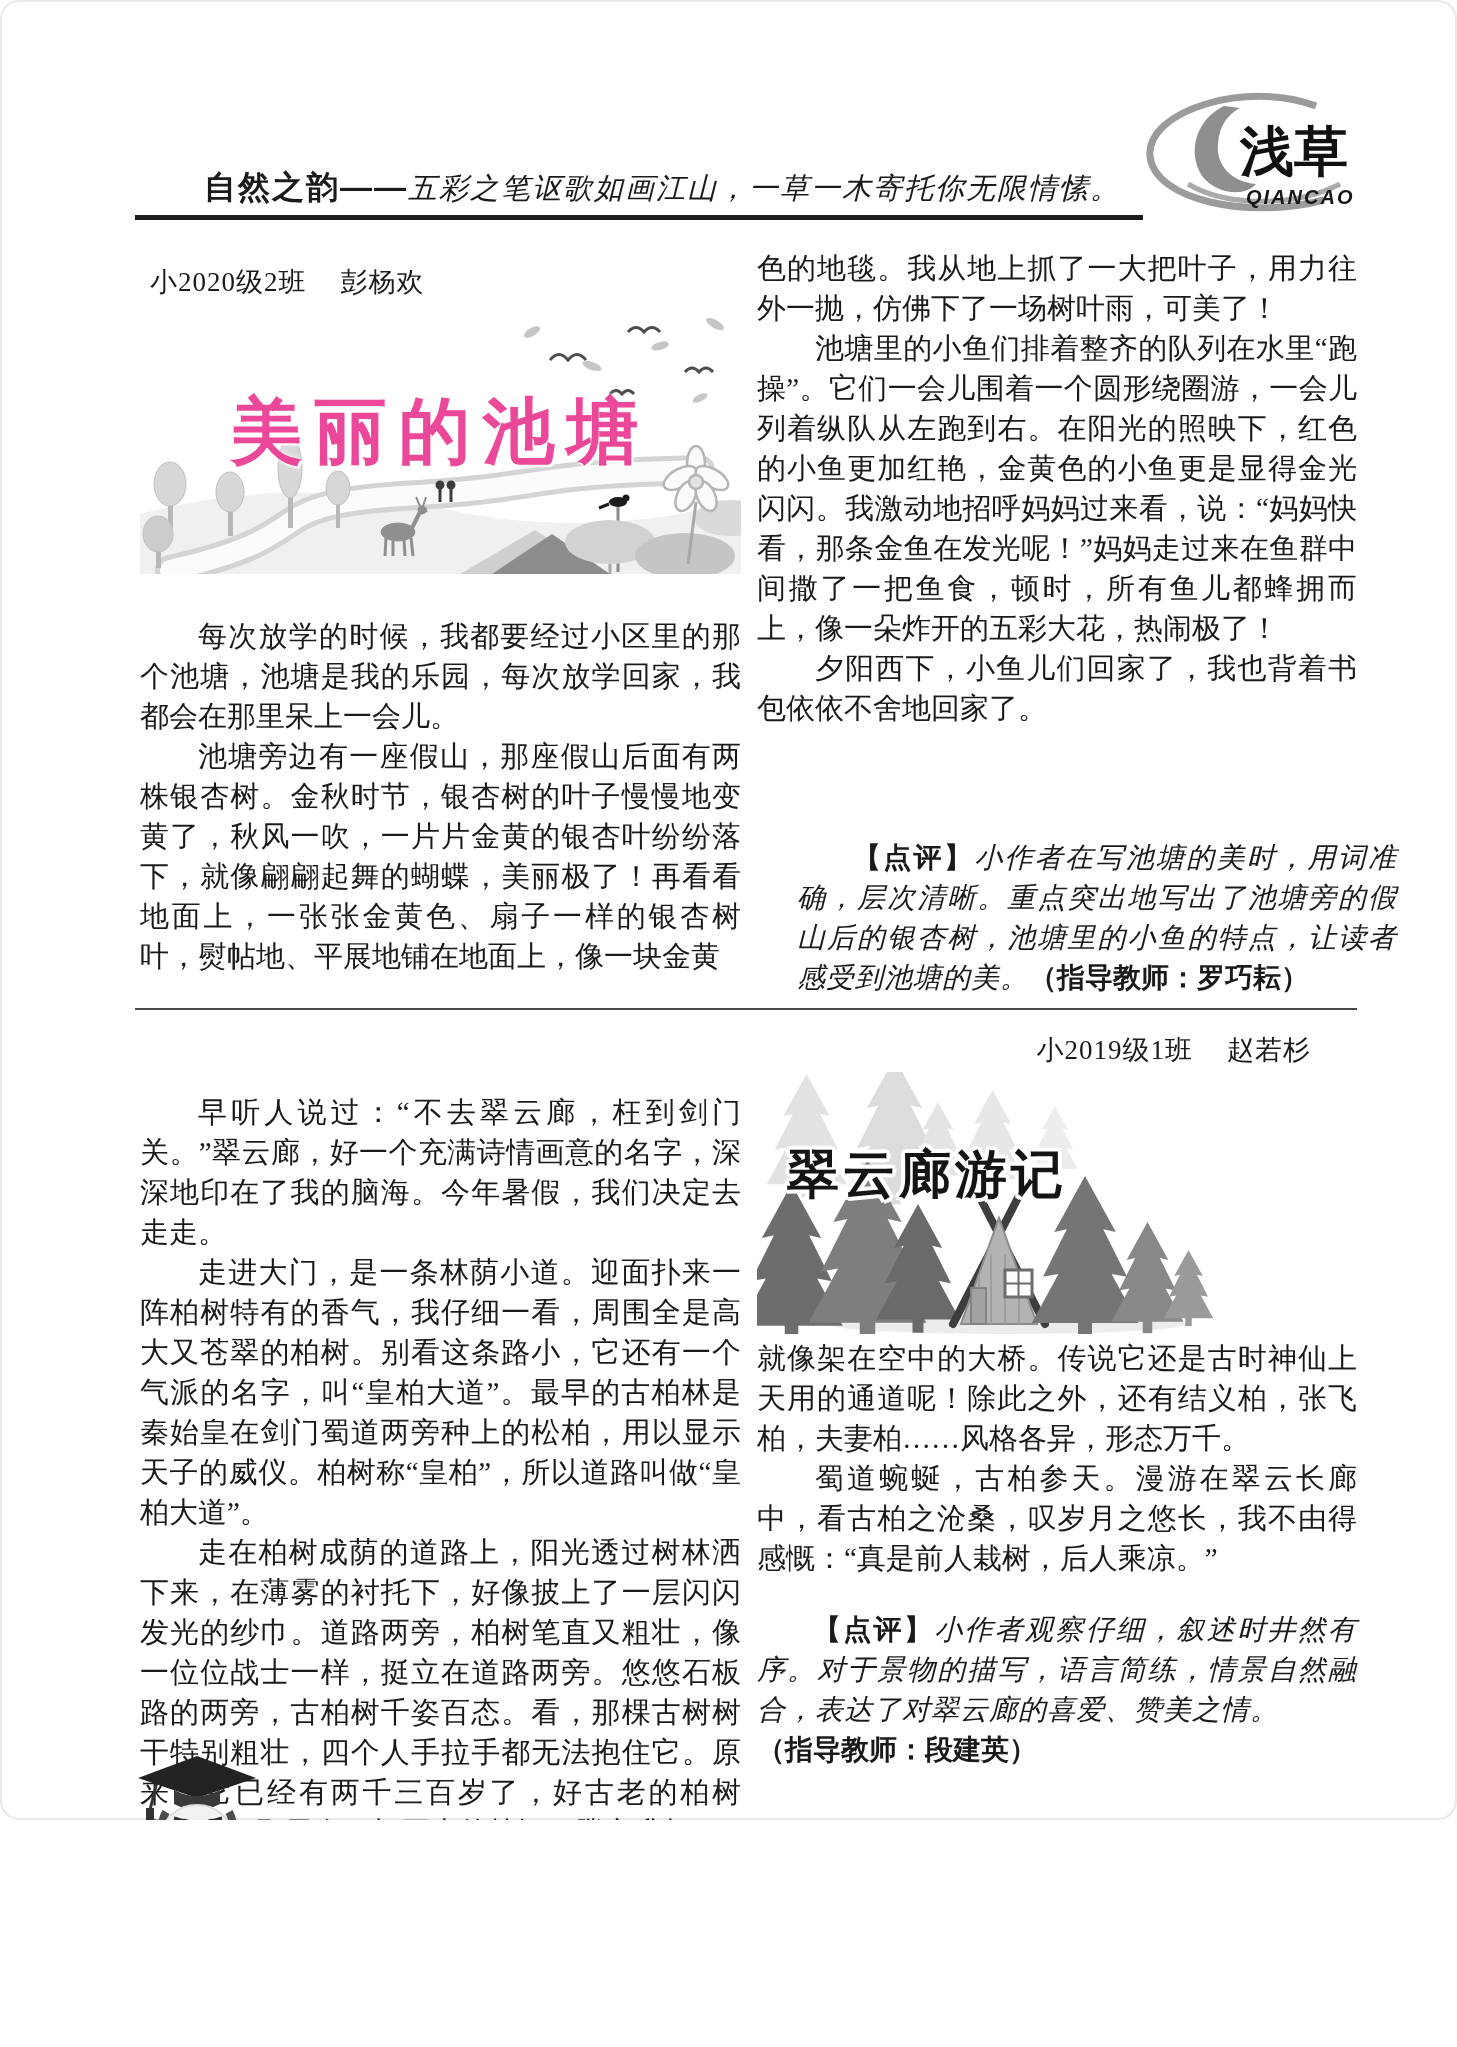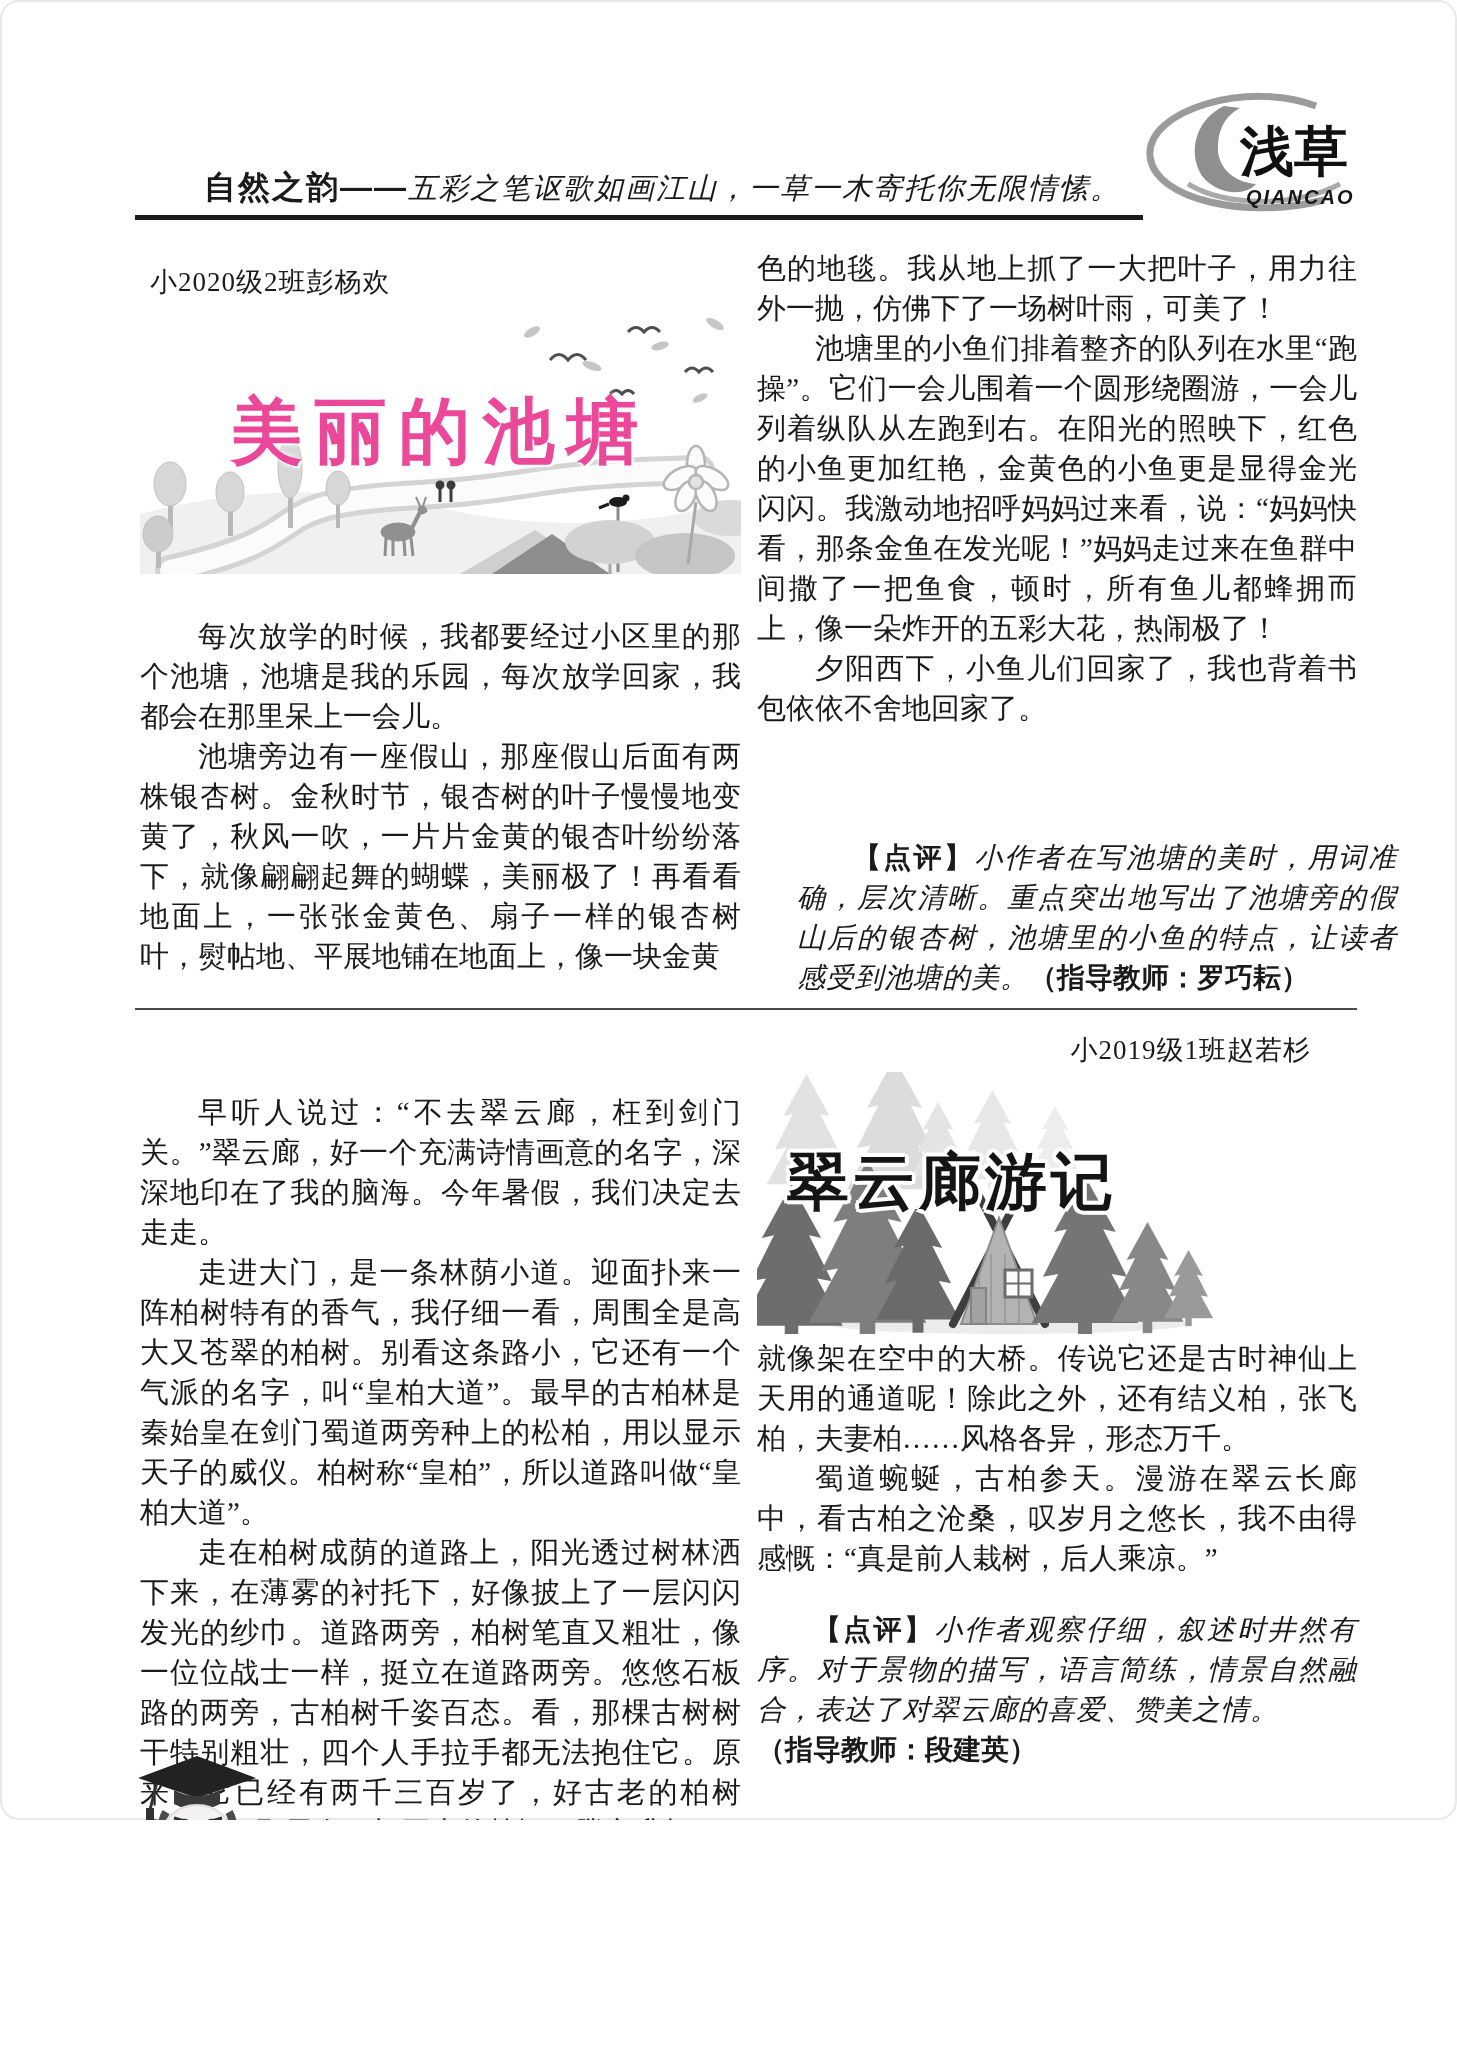--- a/index.html
+++ b/index.html
@@ -14,34 +14,34 @@
   .tagline{font-style:italic;font-size:29px;letter-spacing:2px;}
   .header-rule{position:absolute;left:135px;top:215px;width:1008px;height:5px;background:#1c1c1c;}
   .logo{position:absolute;left:1128px;top:88px;width:245px;height:135px;}
   
   .colL{left:140px;width:601px;}
   .colR{left:757px;width:600px;}
   .body-text{position:absolute;}
   .body-text p{margin:0;font-size:29px;line-height:40px;text-indent:2em;text-align:justify;}
   .body-text p.cont{text-indent:0;}
   .author-line{position:absolute;font-size:27px;letter-spacing:1px;}
-  .author-line .aname{}
+  .author-line .aname{margin-left:34px;}
   
   .art-block{position:absolute;overflow:hidden;}
   .art-block svg{position:absolute;left:0;top:0;}
   .big-title1{
     position:absolute;left:0;top:82px;width:100%;text-align:center;
     font-family:"DejaVu Sans","Liberation Sans",sans-serif;font-weight:900;
     font-size:72px;letter-spacing:12px;color:#ec4899;
     text-shadow:0 0 6px #ffffff, 2px 2px 0 #ffffff;
   }
   .big-title2{
     position:absolute;left:30px;top:68px;white-space:nowrap;
     font-family:"DejaVu Sans","Liberation Sans",sans-serif;font-weight:900;
-    font-size:62px;letter-spacing:4px;color:#141414;
+    font-size:52px;letter-spacing:4px;color:#141414;
     text-shadow:-4px 0 0 #fff,4px 0 0 #fff,0 -4px 0 #fff,0 4px 0 #fff,
       -3px -3px 0 #fff,3px -3px 0 #fff,-3px 3px 0 #fff,3px 3px 0 #fff;
   }
   
   .comment{position:absolute;}
   .comment p{margin:0;font-size:28px;line-height:40px;text-indent:2em;text-align:justify;}
   .comment .clabel{font-family:"Liberation Sans","DejaVu Sans",sans-serif;font-weight:700;font-style:normal;letter-spacing:1px;}
   .comment .ctext{font-style:italic;letter-spacing:1px;}
   .comment .cteacher{font-family:"Liberation Sans","DejaVu Sans",sans-serif;font-weight:700;font-style:normal;}
   .teacher-line{margin-top:6px;text-align:right;padding-right:52px;text-indent:0 !important;}

